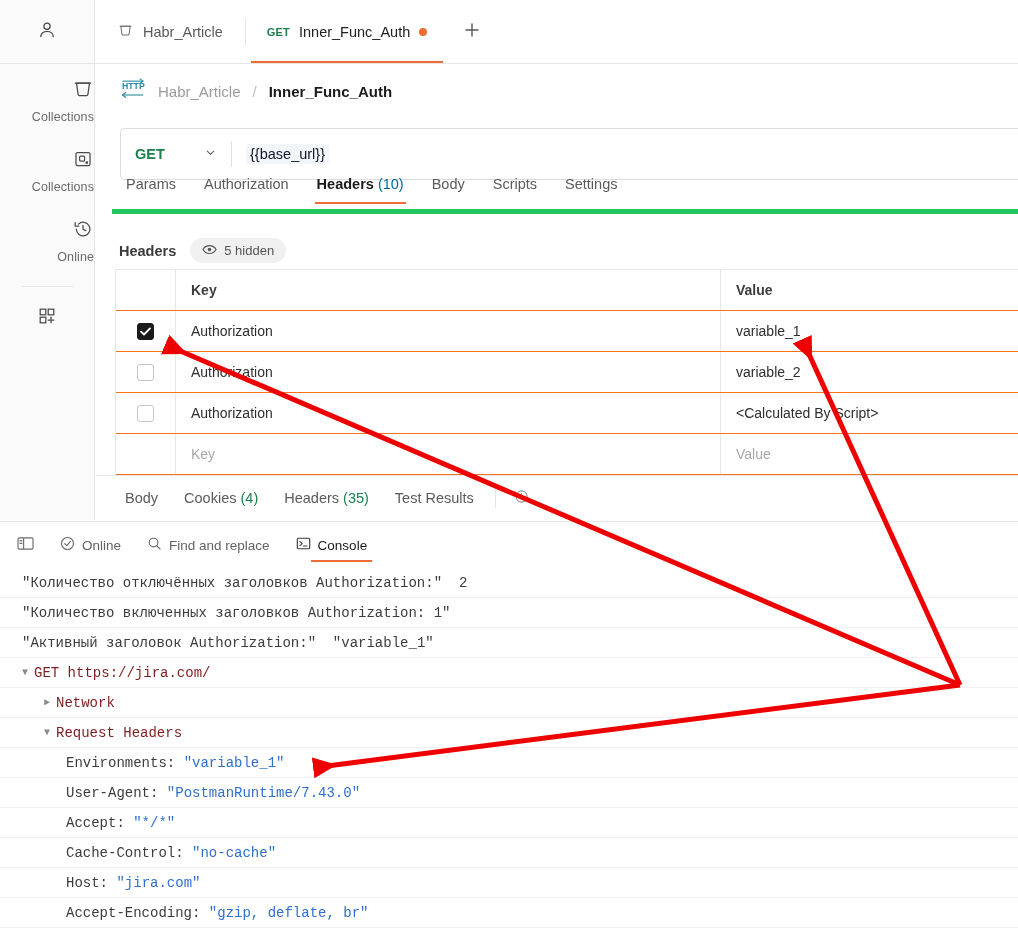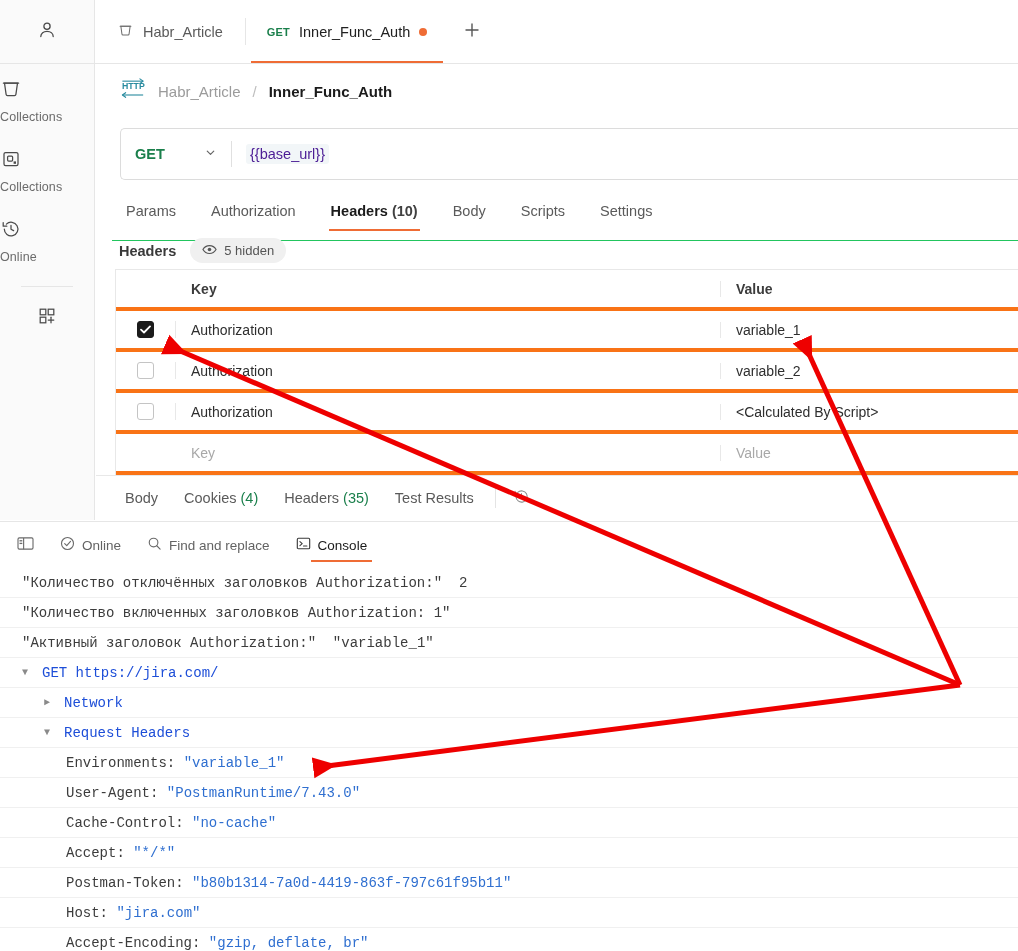--- a/index.html
+++ b/index.html
@@ -15,21 +15,21 @@
   
   .rail {
     position: absolute; left: 0; top: 0; width: 95px; height: 520px;
     background: #fafafa; border-right: 1px solid #e6e6e6;
   }
   .rail-top {
     height: 64px; border-bottom: 1px solid #e6e6e6;
     display: flex; align-items: center; justify-content: center;
   }
   .rail-item {
-    display: flex; flex-direction: column; align-items: flex-start;
+    display: flex; flex-direction: column; align-items: flex-end;
     gap: 6px; padding: 14px 0 10px; cursor: pointer;
   }
   .rail-item .lbl { font-size: 12.5px; color: #6b6b6b; letter-spacing: .1px; }
   .rail-divider { width: 52px; height: 1px; background: #e6e6e6; margin: 12px auto 0; }
   .rail-plus { display: flex; justify-content: center; padding-top: 18px; }
 
   
   .tabstrip {
     position: absolute; left: 95px; top: 0; right: 0; height: 64px;
     background: #ffffff; border-bottom: 1px solid #e6e6e6;
@@ -79,59 +79,59 @@
     width: 110px; padding: 0 14px; cursor: pointer;
   }
   .method .mname { font-size: 14.5px; font-weight: bold; color: #1a7f4b; }
   .method-sep { width: 1px; background: #e0e0e0; margin: 12px 0; }
   .urlfield {
     flex: 1; display: flex; align-items: center; padding: 0 14px;
     font-size: 14.5px; cursor: text;
   }
   .varchip {
     background: #f2f6f8; border-radius: 3px; padding: 2px 4px;
-    color: #4c1d95; font-size: 14.5px;
+    color: #0f172a; font-size: 14.5px;
   }
 
   
   .reqtabs {
-    position: absolute; left: 112px; top: 203px; right: 0; height: 38px;
-    display: flex; align-items: flex-start; gap: 7px;
-    border-bottom: 1px solid #22c55e;
+    position: absolute; left: 112px; top: 176px; right: 0; height: 38px;
+    display: flex; align-items: flex-start; gap: 0;
+    border-bottom: 5px solid #22c55e;
   }
   .rtab {
     position: relative; padding: 0 14px 11px; font-size: 14.5px;
     color: #5a5a5a; cursor: pointer; white-space: nowrap;
   }
   .rtab.active { color: #1b1b1b; font-weight: bold; }
   .rtab.active::after {
     content: ""; position: absolute; left: 12px; right: 12px; bottom: -1px;
     height: 2px; background: #ef6c35;
   }
-  .rtab .cnt { color: #404040; font-weight: bold; }
+  .rtab .cnt { color: #0369a1; font-weight: normal; }
 
   
   .hdrlabel {
     position: absolute; left: 119px; top: 238px;
     display: flex; align-items: center; gap: 14px;
   }
   .hdrlabel .t { font-size: 14.5px; font-weight: bold; color: #3a3a3a; }
   .hidden-pill {
     display: flex; align-items: center; gap: 7px;
     background: #f0f0f0; border-radius: 13px; padding: 5px 12px;
     font-size: 13px; color: #555; cursor: pointer;
   }
 
   
   .tbl {
     position: absolute; left: 115px; top: 269px; right: 0;
     border-top: 1px solid #e8e8e8; border-left: 1px solid #e8e8e8;
     background: #fff;
   }
-  .trow { display: flex; height: 41px; border-bottom: 4px solid #f97316; align-items: center; }
+  .trow { display: flex; height: 41px; border-bottom: 1px solid #f97316; }
   .trow.head { height: 41px; background: #fff; }
   .cell-chk {
     width: 60px; border-right: 1px solid #e8e8e8;
     display: flex; align-items: center; justify-content: center;
   }
   .cell-key {
     width: 545px; border-right: 1px solid #e8e8e8;
     display: flex; align-items: center; padding-left: 15px;
     font-size: 14px; color: #2e2e2e;
   }
@@ -187,21 +187,21 @@
     background: #fff; overflow: hidden;
   }
   .cline {
     display: flex; align-items: center; min-height: 30px;
     border-bottom: 1px solid #f0f0f0;
     font-family: "Liberation Mono", monospace;
     font-size: 14px; color: #3c3c3c; white-space: pre;
   }
   .cline .ind { display: inline-block; }
   .caret { color: #8a8a8a; font-size: 10px; margin-right: 6px; display: inline-block; }
-  .gray { color: #1d4ed8; margin-left: 8px; }
+  .gray { color: #7f1d1d; }
   .blue { color: #2f6fd0; }
   .dark { color: #3c3c3c; }
 
   
   .arrows { position: absolute; inset: 0; pointer-events: none; }
 </style>
 </head>
 <body>
 
 <div id="app">
@@ -471,23 +471,22 @@
   <div class="console">
     <div id="console-lines">
         <div class="cline"><span class="ind" style="width: 22px;"></span><span class="dark">"Количество отключённых заголовков Authorization:"</span><span class="dark">  2</span></div>
         <div class="cline"><span class="ind" style="width: 22px;"></span><span class="dark">"Количество включенных заголовков Authorization: 1"</span></div>
         <div class="cline"><span class="ind" style="width: 22px;"></span><span class="dark">"Активный заголовок Authorization:"</span><span class="dark">  "variable_1"</span></div>
         <div class="cline"><span class="ind" style="width: 22px;"></span><span class="caret">▼</span><span class="gray">GET https://jira.com/</span></div>
         <div class="cline"><span class="ind" style="width: 44px;"></span><span class="caret">►</span><span class="gray">Network</span></div>
         <div class="cline"><span class="ind" style="width: 44px;"></span><span class="caret">▼</span><span class="gray">Request Headers</span></div>
         <div class="cline"><span class="ind" style="width: 66px;"></span><span class="dark">Environments: </span><span class="blue">"variable_1"</span></div>
         <div class="cline"><span class="ind" style="width: 66px;"></span><span class="dark">User-Agent: </span><span class="blue">"PostmanRuntime/7.43.0"</span></div>
+        <div class="cline"><span class="ind" style="width: 66px;"></span><span class="dark">Accept: </span><span class="blue">"*/*"</span></div>
         <div class="cline"><span class="ind" style="width: 66px;"></span><span class="dark">Cache-Control: </span><span class="blue">"no-cache"</span></div>
-        <div class="cline"><span class="ind" style="width: 66px;"></span><span class="dark">Accept: </span><span class="blue">"*/*"</span></div>
-        <div class="cline"><span class="ind" style="width: 66px;"></span><span class="dark">Postman-Token: </span><span class="blue">"b80b1314-7a0d-4419-863f-797c61f95b11"</span></div>
         <div class="cline"><span class="ind" style="width: 66px;"></span><span class="dark">Host: </span><span class="blue">"jira.com"</span></div>
         <div class="cline"><span class="ind" style="width: 66px;"></span><span class="dark">Accept-Encoding: </span><span class="blue">"gzip, deflate, br"</span></div>
       </div>
   </div>
 
   <svg class="arrows" width="1018" height="951" viewBox="0 0 1018 951">
     <defs>
       <marker id="ahead" markerWidth="5" markerHeight="5" refX="2.2" refY="2.5" orient="auto" markerUnits="strokeWidth">
         <path d="M5,0.4 L0.2,2.5 L5,4.6 z" fill="#ee0000"></path>
       </marker>

